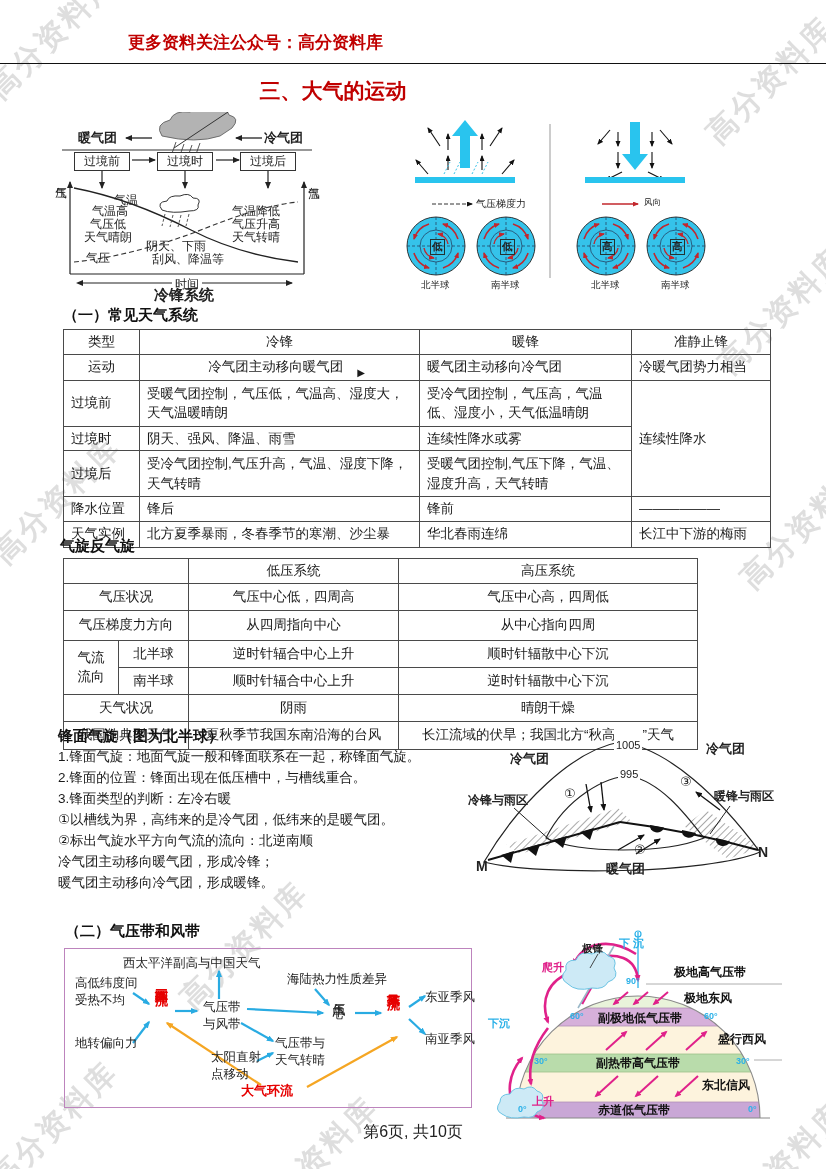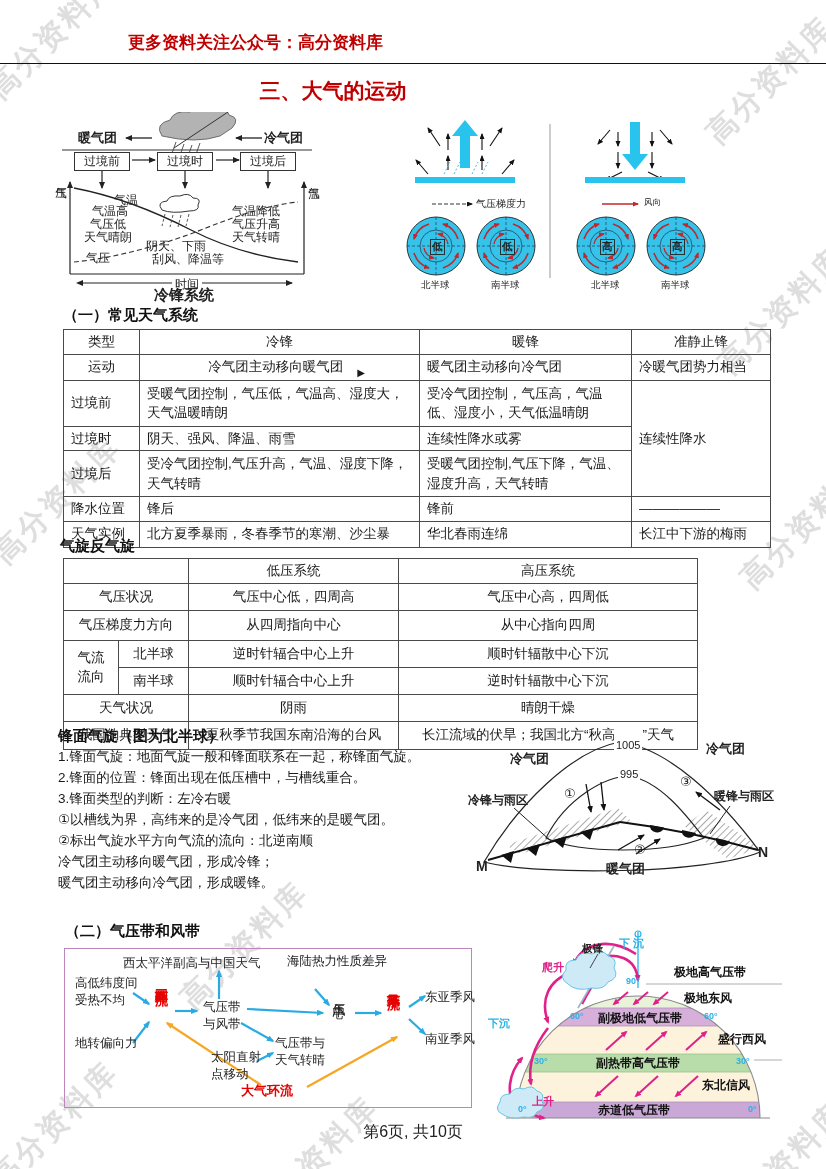--- a/index.html
+++ b/index.html
@@ -406,21 +406,21 @@
       <path d="M242,138 L332,88" marker-end="url(#mO)"></path>
     </g>
   </svg>
   <div class="fl" style="left:58px;top:6px;">西太平洋副高与中国天气</div>
   <div class="fl" style="left:10px;top:26px;">高低纬度间</div>
   <div class="fl" style="left:10px;top:43px;">受热不均</div>
   <div class="fl" style="left:10px;top:86px;">地转偏向力</div>
   <div class="fl flred vert" style="left:88px;top:30px;">三圈环流</div>
   <div class="fl" style="left:138px;top:50px;">气压带</div>
   <div class="fl" style="left:138px;top:67px;">与风带</div>
-  <div class="fl" style="left:222px;top:4px;">海陆热力性质差异</div>
+  <div class="fl" style="left:222px;top:22px;">海陆热力性质差异</div>
   <div class="fl vert" style="left:266px;top:44px;">气压中心</div>
   <div class="fl flred vert" style="left:320px;top:34px;">季风环流</div>
   <div class="fl" style="left:360px;top:40px;">东亚季风</div>
   <div class="fl" style="left:360px;top:82px;">南亚季风</div>
   <div class="fl" style="left:146px;top:100px;">太阳直射</div>
   <div class="fl" style="left:146px;top:117px;">点移动</div>
   <div class="fl" style="left:210px;top:86px;">气压带与</div>
   <div class="fl" style="left:210px;top:103px;">天气转晴</div>
   <div class="fl flred" style="left:176px;top:134px;">大气环流</div>
 </div>

